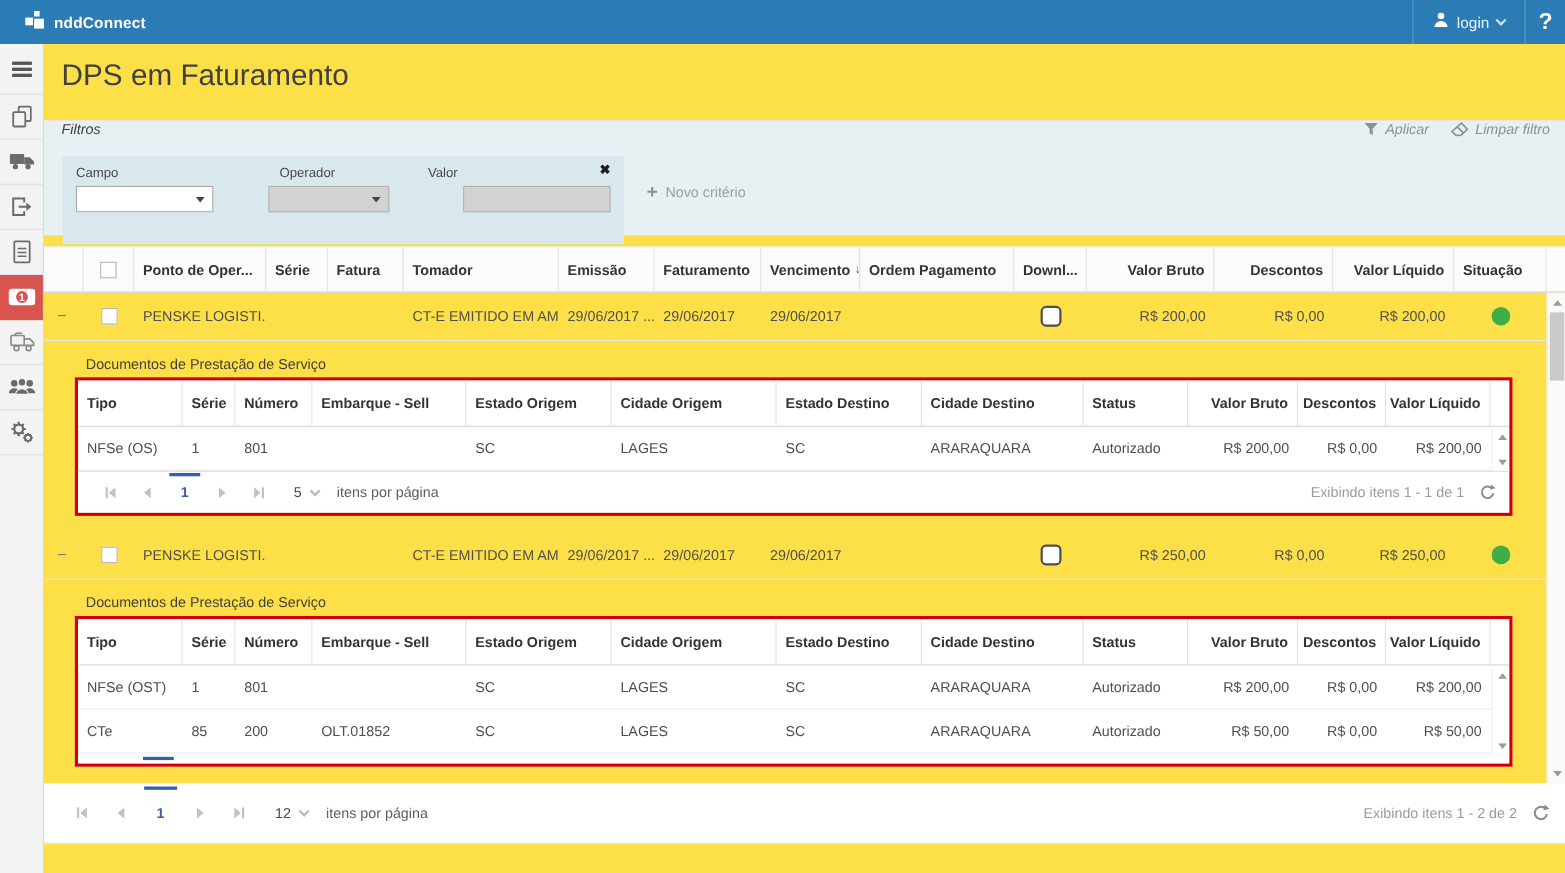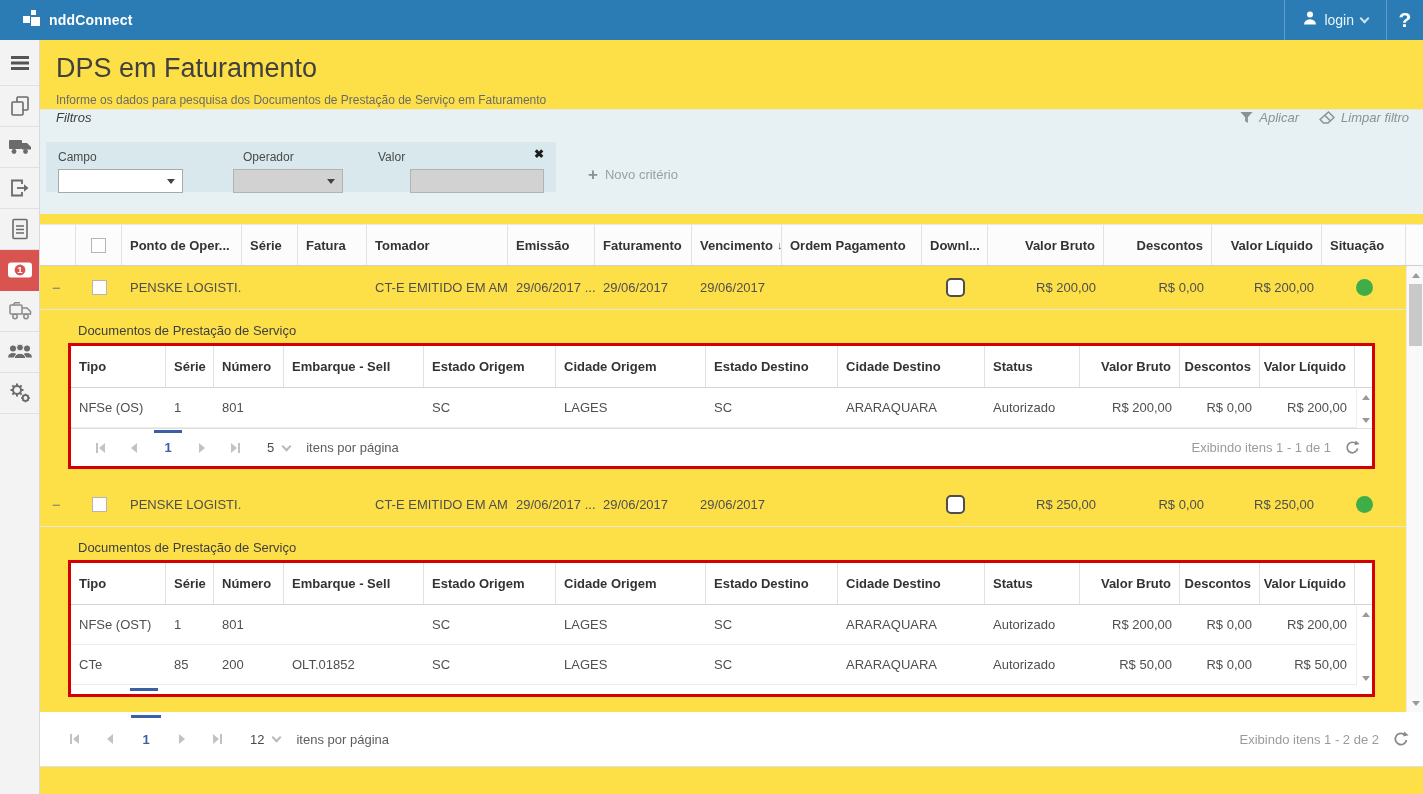--- a/index.html
+++ b/index.html
@@ -30,21 +30,21 @@
   .page-title { font-size:27px; font-weight:400; color:#404040; }
   .page-subtitle { margin-top:9px; font-size:12px; color:#6b6b6b; }
 
   
   .filters { background:#e7f0f2; }
   .filters-bar { height:32px; display:flex; align-items:flex-start; padding:0 14px 0 16px;font-style:italic; }
   .filters-title { font-size:13px; color:#3c3c3c; }
   .filters-actions { margin-left:auto; display:flex; gap:20px; }
   .f-action { display:flex; align-items:center; gap:6px; color:#8b9196; font-size:13px; cursor:pointer; }
   .criteria-zone { height:72px; position:relative; }
-  .criteria-panel { position:absolute; left:6px; top:0; width:510px; height:50px; background:#d9e8ec; padding:8px 12px 0 12px; }
+  .criteria-panel { position:absolute; left:17px; top:0; width:510px; height:80px; background:#d9e8ec; padding:8px 12px 0 12px; }
   .crit-labels { display:flex; font-size:12px; color:#4a4a4a; }
   .crit-labels .l1 { width:185px; } .crit-labels .l2 { width:135px; }
   .crit-controls { display:flex; margin-top:5px; align-items:center; }
   .sel { width:135px; height:24px; background:#fff; border:1px solid #a9a9a9; position:relative; margin-right:50px; cursor:pointer; }
   .sel.disabled { width:118px; background:#d2d2d2; border-color:#b3b3b3; margin-right:67px; cursor:default; }
   .sel .tri { position:absolute; right:7px; top:9px; width:0; height:0; border-left:4px solid transparent; border-right:4px solid transparent; border-top:5px solid #444; }
   .txt-disabled { width:145px; height:24px; background:#d2d2d2; border:1px solid #b3b3b3; }
   .crit-close { position:absolute; top:6px; right:12px; font-size:12px; font-weight:bold; color:#1c1c1c; cursor:pointer; line-height:1; }
   .new-criterion { position:absolute; left:548px; top:24px; display:flex; align-items:center; gap:7px; cursor:pointer; }
   .new-criterion .plus { color:#8f8f8f; font-size:17px; font-weight:bold; line-height:1; }
@@ -233,21 +233,20 @@
             </g>
           </svg>
       </span>
     </div>
   </div>
 
   <div class="main">
 
     <div class="page-head">
       <div class="page-title">DPS em Faturamento</div>
-      <div class="page-subtitle">Informe os dados para pesquisa dos Documentos de Prestação de Serviço em Faturamento</div>
     </div>
 
     <div class="filters">
       <div class="filters-bar">
         <span class="filters-title">Filtros</span>
         <div class="filters-actions">
           <span class="f-action">
             <svg width="13" height="13" viewBox="0 0 14 13">
                 <path d="M0.5 0.5 h13 l-5 5.6 v6.2 l-3 -1.8 v-4.4 z" fill="#8b9196"></path>
               </svg>

